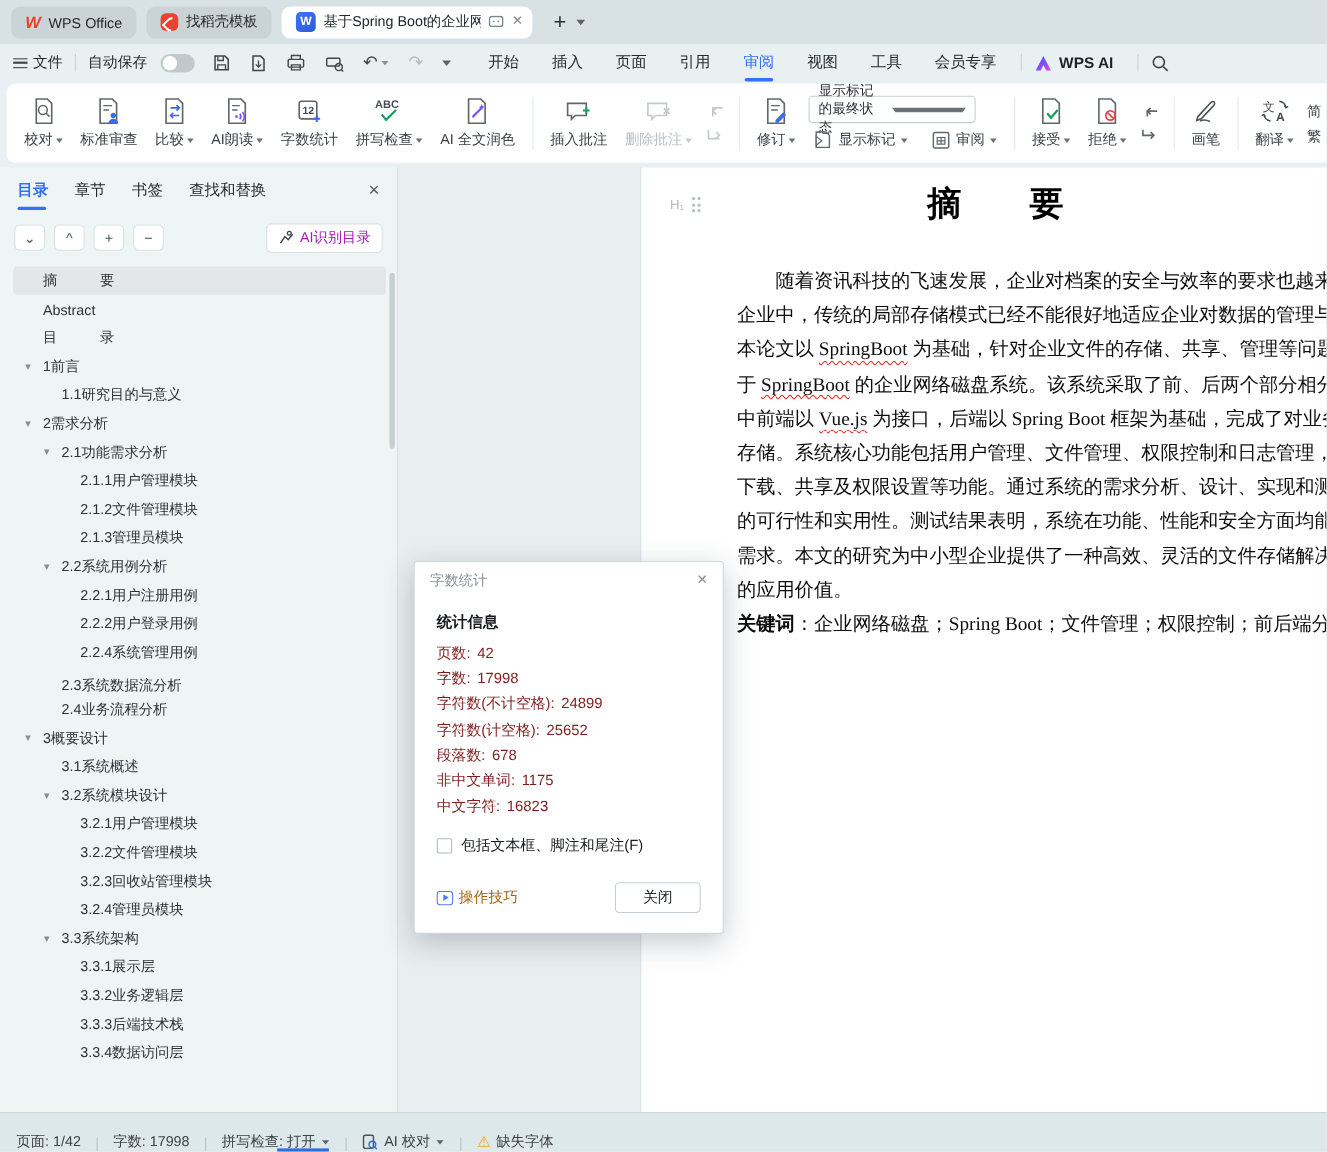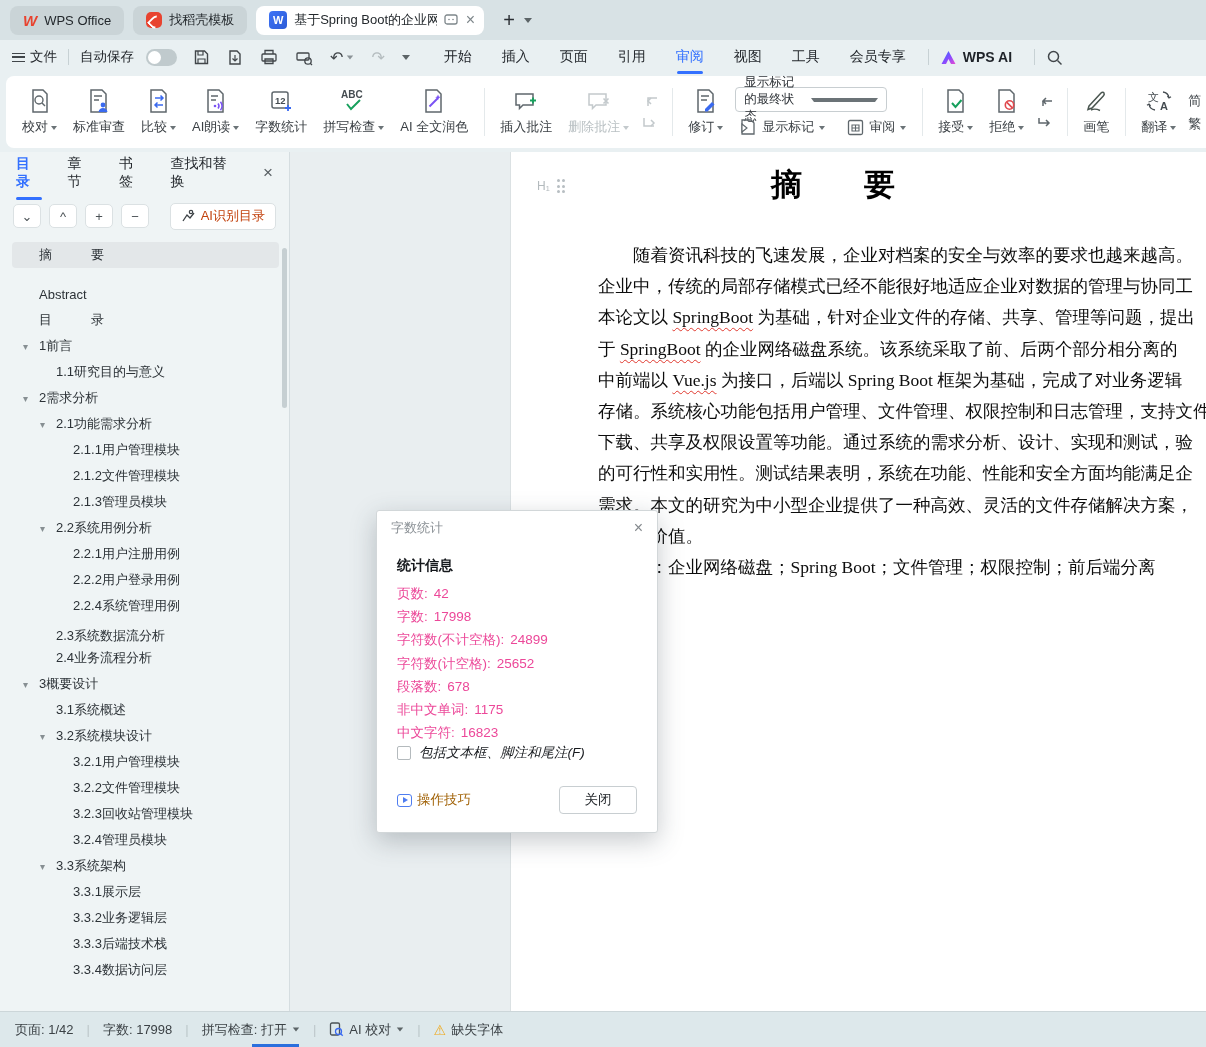--- a/index.html
+++ b/index.html
@@ -51,29 +51,29 @@
   .trackcol { display:flex; flex-direction:column; gap:5px; justify-content:center; padding:0 4px; }
   .dd-select { width:152px; height:25px; border:1px solid #c8ced1; border-radius:4px; display:flex; align-items:center; font-size:12.5px; color:#2c3136; padding:0 8px; gap:6px; background:#fff; }
   .dd-select span { flex:1; }
   .row-btn { display:flex; align-items:center; gap:5px; font-size:13px; color:#3b4045; padding:1px 4px; white-space:nowrap; }
   .twocn { display:flex; flex-direction:column; gap:3px; justify-content:center; }
   .cnpre { font-size:13px; color:#3b4045; }
   .cnarrow { font-size:8px; color:#3b4045; margin:4px 0 0 -2px; }
 
   
   .main { flex:1; display:flex; min-height:0; }
-  .sidebar { width:290px; flex:none; background:#eff4f5; border-right:1px solid #d5dde0; display:flex; flex-direction:column; position:relative; }
+  .sidebar { width:362px; flex:none; background:#eff4f5; border-right:1px solid #d5dde0; display:flex; flex-direction:column; position:relative; }
   .side-tabs { height:42px; flex:none; display:flex; align-items:center; padding:0 16px; gap:24px; font-size:14px; color:#25292e; }
   .stab { position:relative; cursor:default; }
   .stab.active { color:#3370ff; font-weight:bold; }
   .stab.active:after { content:""; position:absolute; left:0; bottom:-9px; width:26px; height:3px; border-radius:2px; background:#3370ff; }
   .side-close { margin-left:auto; color:#585f63; font-size:17px; }
   .side-tools { height:44px; flex:none; display:flex; align-items:center; padding:0 13px; gap:8px; }
   .tool-btn { width:28px; height:24px; background:#fff; border:1px solid #dbe1e3; border-radius:5px; display:flex; align-items:center; justify-content:center; color:#4a5155; font-size:13px; line-height:1; }
-  .ai-btn { margin-left:auto; height:27px; background:#fff; border:1px solid #dbe1e3; border-radius:5px; display:flex; align-items:center; gap:5px; padding:0 10px; font-size:13px; color:#c2410c; }
+  .ai-btn { margin-left:auto; height:27px; background:#fff; border:1px solid #dbe1e3; border-radius:5px; display:flex; align-items:center; gap:5px; padding:0 10px; font-size:13px; color:#a21caf; }
   .toc { flex:1; overflow:hidden; padding-top:4px; font-size:13px; color:#2c3237; }
   .toc-item { height:26px; display:flex; align-items:center; border-radius:4px; margin:0 10px 0 12px; white-space:nowrap; overflow:hidden; cursor:default; }
   .toc-item.selected { background:#e3e7e9; }
   .toc-item .caret { width:16px; flex:none; font-size:10px; color:#878f93; }
   .side-scroll { position:absolute; right:2px; top:96px; width:5px; height:160px; border-radius:3px; background:#c6cfd2; }
 
   .canvas { flex:1; position:relative; background:#e9eef0; overflow:hidden; }
   .page { position:absolute; left:221px; top:0; bottom:-2px; width:720px; background:#fff; box-shadow:-1px 0 0 #dbe1e3; }
   .h1tag { position:absolute; left:26px; top:27px; display:flex; align-items:center; gap:7px; color:#b3babd; font-size:12px; }
   .dots { display:grid; grid-template-columns:repeat(2,3px); grid-auto-rows:3px; gap:2.5px; }
@@ -84,31 +84,31 @@
   .dline.indent { text-indent:35px; }
   .seg.sp { text-decoration:underline wavy #e0392f; text-decoration-thickness:1px; text-underline-offset:4px; }
   .seg.b { font-weight:bold; }
 
   
   .dialog { position:absolute; left:376px; top:510px; width:282px; background:#fff; border:1px solid #d2d7d9; border-radius:3px; box-shadow:0 8px 26px rgba(55,65,75,.28); z-index:50; }
   .dlg-head { height:34px; display:flex; align-items:center; padding:0 14px; font-size:13px; color:#8b9196; }
   .dlg-close { margin-left:auto; font-size:16px; color:#84898d; }
   .dlg-body { padding:4px 20px 0; }
   .dlg-section { font-size:14px; font-weight:bold; color:#16191d; margin:8px 0 7px; }
-  .stat-row { font-size:13.5px; color:#ec4899; line-height:23.2px; display:flex; gap:6px; }
-  .chk-row { display:flex; align-items:center; gap:8px; margin-top:0; font-size:13.5px; color:#16191d;font-style:italic; }
+  .stat-row { font-size:13.5px; color:#7f1d1d; line-height:23.2px; display:flex; gap:6px; }
+  .chk-row { display:flex; align-items:center; gap:8px; margin-top:16px; font-size:13.5px; color:#16191d; }
   .chk { width:14px; height:14px; border:1px solid #b4babd; border-radius:2px; background:#fff; flex:none; }
   .dlg-foot { display:flex; align-items:center; padding:24px 20px 18px; }
   .tips { display:flex; align-items:center; gap:5px; color:#a16207; font-size:13.5px; }
   .tips-ic { width:15px; height:13px; border:1.2px solid #4f7df0; border-radius:3px; position:relative; }
   .tips-ic:after { content:""; position:absolute; left:4.5px; top:2.5px; border-left:5px solid #4f7df0; border-top:3px solid transparent; border-bottom:3px solid transparent; }
   .btn-close { margin-left:auto; width:78px; height:28px; border:1px solid #c8ced1; border-radius:4px; background:#fff; font-size:13.5px; color:#23272b; display:flex; align-items:center; justify-content:center; }
 
   
-  .statusbar { height:36px; flex:none; background:#dde8eb; border-top:1px solid #ccd6d9; display:flex; align-items:center; padding:0 15px; gap:13px; font-size:13px; color:#3c4246; position:relative; }
+  .statusbar { height:36px; flex:none; background:#dde8eb; border-top:1px solid #ccd6d9; display:flex; align-items:flex-end; padding:0 15px; gap:13px; font-size:13px; color:#3c4246; position:relative; }
   .sep { color:#bcc6c9; }
   .st-item { display:flex; align-items:center; gap:5px; white-space:nowrap; }
   .warn { color:#f0a818; font-size:14px; }
   .peek { position:absolute; left:252px; bottom:0; width:47px; height:3px; background:#2a6fdd; }
   svg { display:block; }
 </style>
 </head>
 <body>
 
 <div class="app">
@@ -448,21 +448,21 @@
               <path d="M2 12l4-6 3 3 4-5" fill="none" stroke="#3c4246" stroke-width="1.3"></path>
             </svg>
           <span>AI识别目录</span>
         </span>
       </div>
       <div class="toc">
           <div class="toc-item selected" style="padding-left: 11px;">
             <span class="caret"></span>
             <span>摘　　　要</span>
           </div>
-          <div class="toc-item" style="padding-left: 11px; margin-top: 13px;">
+          <div class="toc-item" style="padding-left: 11px;">
             <span class="caret"></span>
             <span>Abstract</span>
           </div>
           <div class="toc-item" style="padding-left: 11px;">
             <span class="caret"></span>
             <span>目　　　录</span>
           </div>
           <div class="toc-item" style="padding-left: 11px;">
             <span class="caret">▾</span>
             <span>1前言</span>

